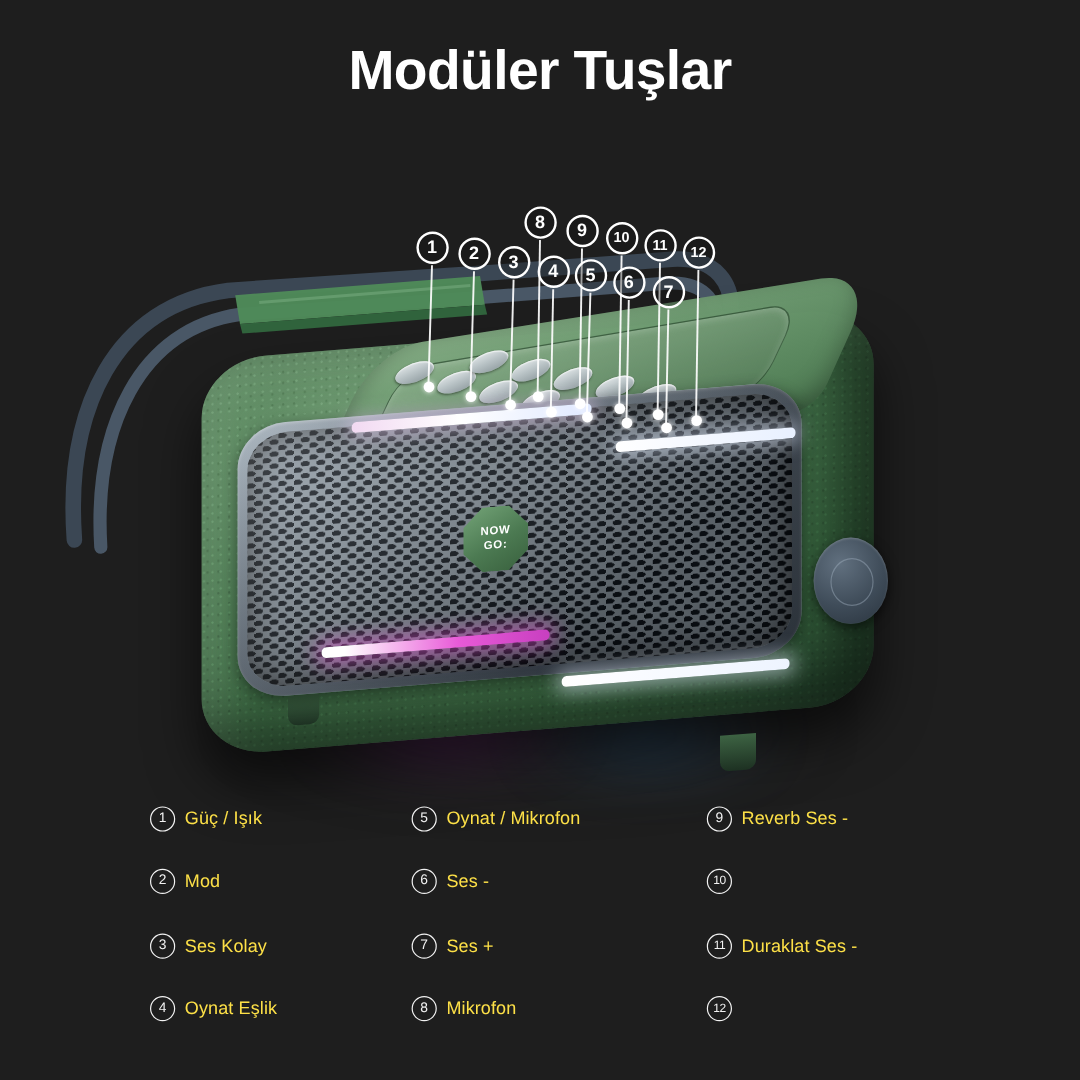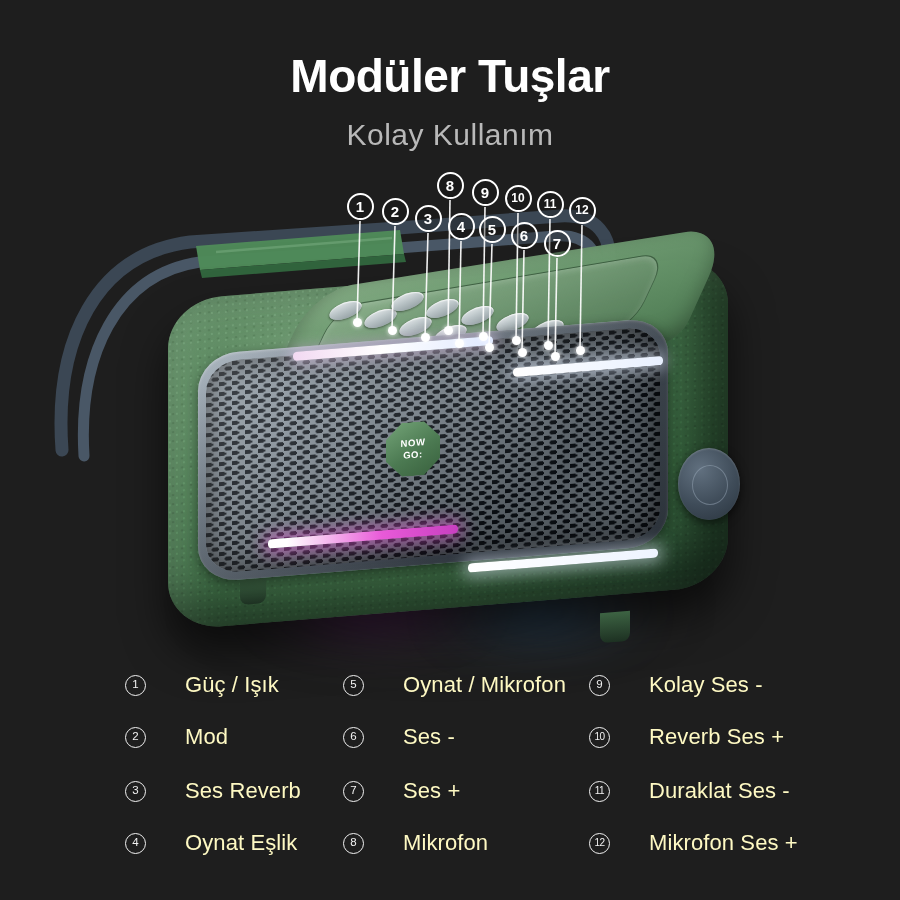--- a/index.html
+++ b/index.html
@@ -10,21 +10,21 @@
     font-family:"Liberation Sans",sans-serif;
     position:relative;
     -webkit-font-smoothing:antialiased;
   }
   #stage{position:absolute;inset:0;width:900px;height:900px;overflow:hidden;}
 
   
   .header{position:absolute;left:0;top:34px;width:900px;text-align:center;}
   .title{
     font-size:46px;font-weight:700;color:#ffffff;letter-spacing:-0.5px;
-    line-height:1.05;margin:18px;
+    line-height:1.05;margin:0;
   }
   .subtitle{
     font-size:30px;font-weight:300;color:#b9b9b9;letter-spacing:0.5px;
     margin:6px 0 0 0;line-height:1.1;
   }
 
   
   .scene{position:absolute;left:0;top:150px;width:900px;height:510px;}
 
   
@@ -182,30 +182,29 @@
     position:absolute;display:flex;align-items:center;gap:8px;white-space:nowrap;
   }
   .lnum{
     width:21px;height:21px;min-width:21px;border-radius:50%;
     border:1.4px solid #f2f2f2;color:#f2f2f2;
     font-size:11.5px;font-weight:500;
     display:flex;align-items:center;justify-content:center;
     box-sizing:border-box;line-height:1;
   }
   .lnum.wide{font-size:10px;letter-spacing:-0.5px;}
-  .llabel{color:#fef9c3;font-size:22px;font-weight:400;letter-spacing:0.1px;margin-left:31px;}
+  .llabel{color:#fde047;font-size:15px;font-weight:400;letter-spacing:0.1px;}
 </style>
 </head>
 <body>
 
 <div id="stage">
 
   <div class="header">
     <h1 class="title">Modüler Tuşlar</h1>
-    <p class="subtitle">Kolay Kullanım</p>
   </div>
 
   <div class="scene">
 
     <div class="floor-glow glow-soft"></div>
     <div class="floor-glow glow-magenta"></div>
     <div class="floor-glow glow-cyan"></div>
 
     <svg class="strap" width="900" height="510" viewBox="0 0 900 510">
       <path d="M62,300 C54,190 96,104 190,92 L398,78" stroke="#3b4754" stroke-width="13" fill="none" stroke-linecap="round"></path>
@@ -315,21 +314,21 @@
         <div class="legend-item" style="top: 12px;">
           <span class="lnum">1</span>
           <span class="llabel">Güç / Işık</span>
         </div>
         <div class="legend-item" style="top: 64px;">
           <span class="lnum">2</span>
           <span class="llabel">Mod</span>
         </div>
         <div class="legend-item" style="top: 118px;">
           <span class="lnum">3</span>
-          <span class="llabel">Ses Reverb</span>
+          <span class="llabel">Ses Kolay</span>
         </div>
         <div class="legend-item" style="top: 170px;">
           <span class="lnum">4</span>
           <span class="llabel">Oynat Eşlik</span>
         </div>
       </div>
       <div class="legend-col" style="left: 343px;">
         <div class="legend-item" style="top: 12px;">
           <span class="lnum">5</span>
           <span class="llabel">Oynat / Mikrofon</span>
@@ -343,30 +342,28 @@
           <span class="llabel">Ses +</span>
         </div>
         <div class="legend-item" style="top: 170px;">
           <span class="lnum">8</span>
           <span class="llabel">Mikrofon</span>
         </div>
       </div>
       <div class="legend-col" style="left: 589px;">
         <div class="legend-item" style="top: 12px;">
           <span class="lnum">9</span>
-          <span class="llabel">Kolay Ses -</span>
+          <span class="llabel">Reverb Ses -</span>
         </div>
         <div class="legend-item" style="top: 64px;">
           <span class="lnum wide">10</span>
-          <span class="llabel">Reverb Ses +</span>
         </div>
         <div class="legend-item" style="top: 118px;">
           <span class="lnum wide">11</span>
           <span class="llabel">Duraklat Ses -</span>
         </div>
         <div class="legend-item" style="top: 170px;">
           <span class="lnum wide">12</span>
-          <span class="llabel">Mikrofon Ses +</span>
         </div>
       </div>
     </div>
 
 </div>
 
 </body></html>

